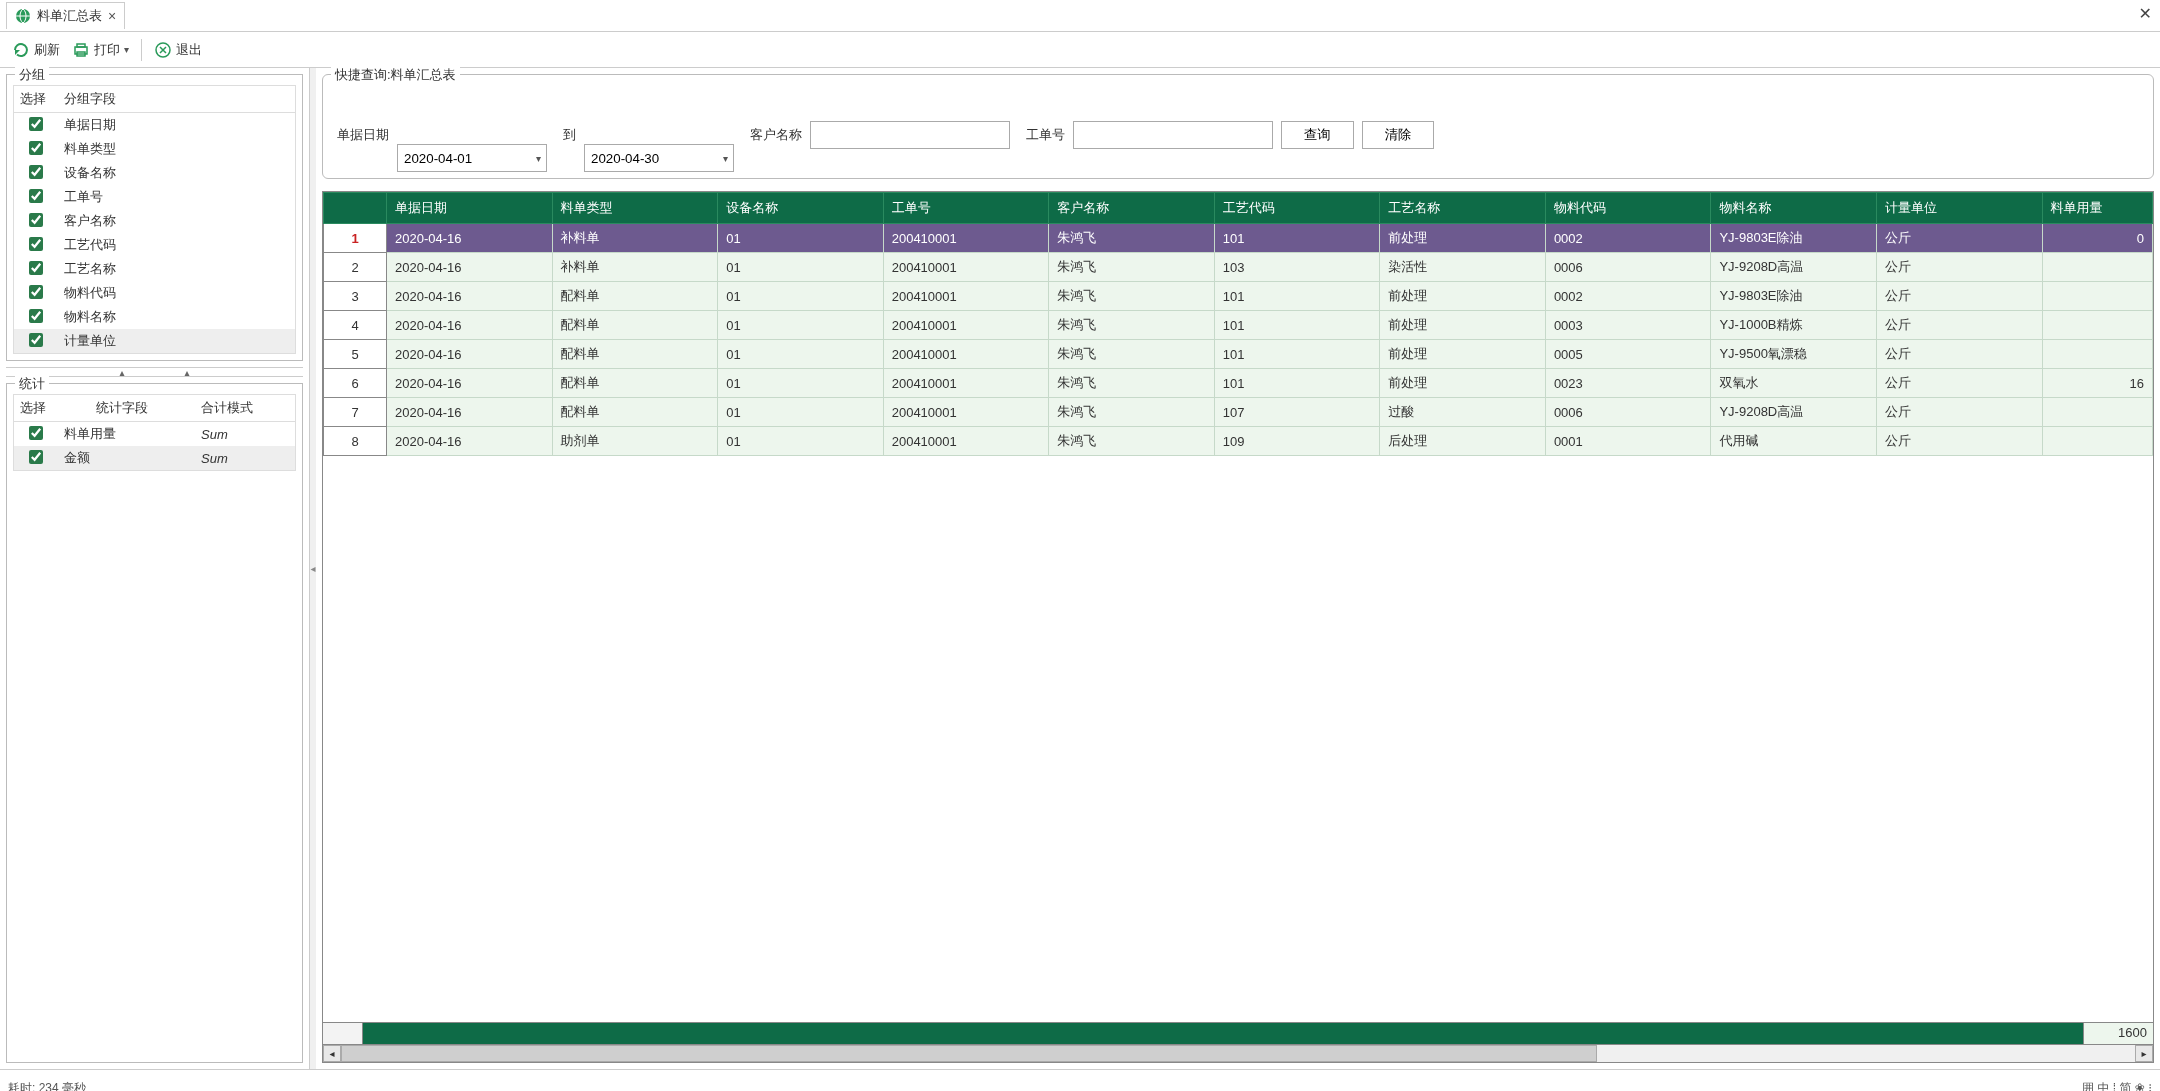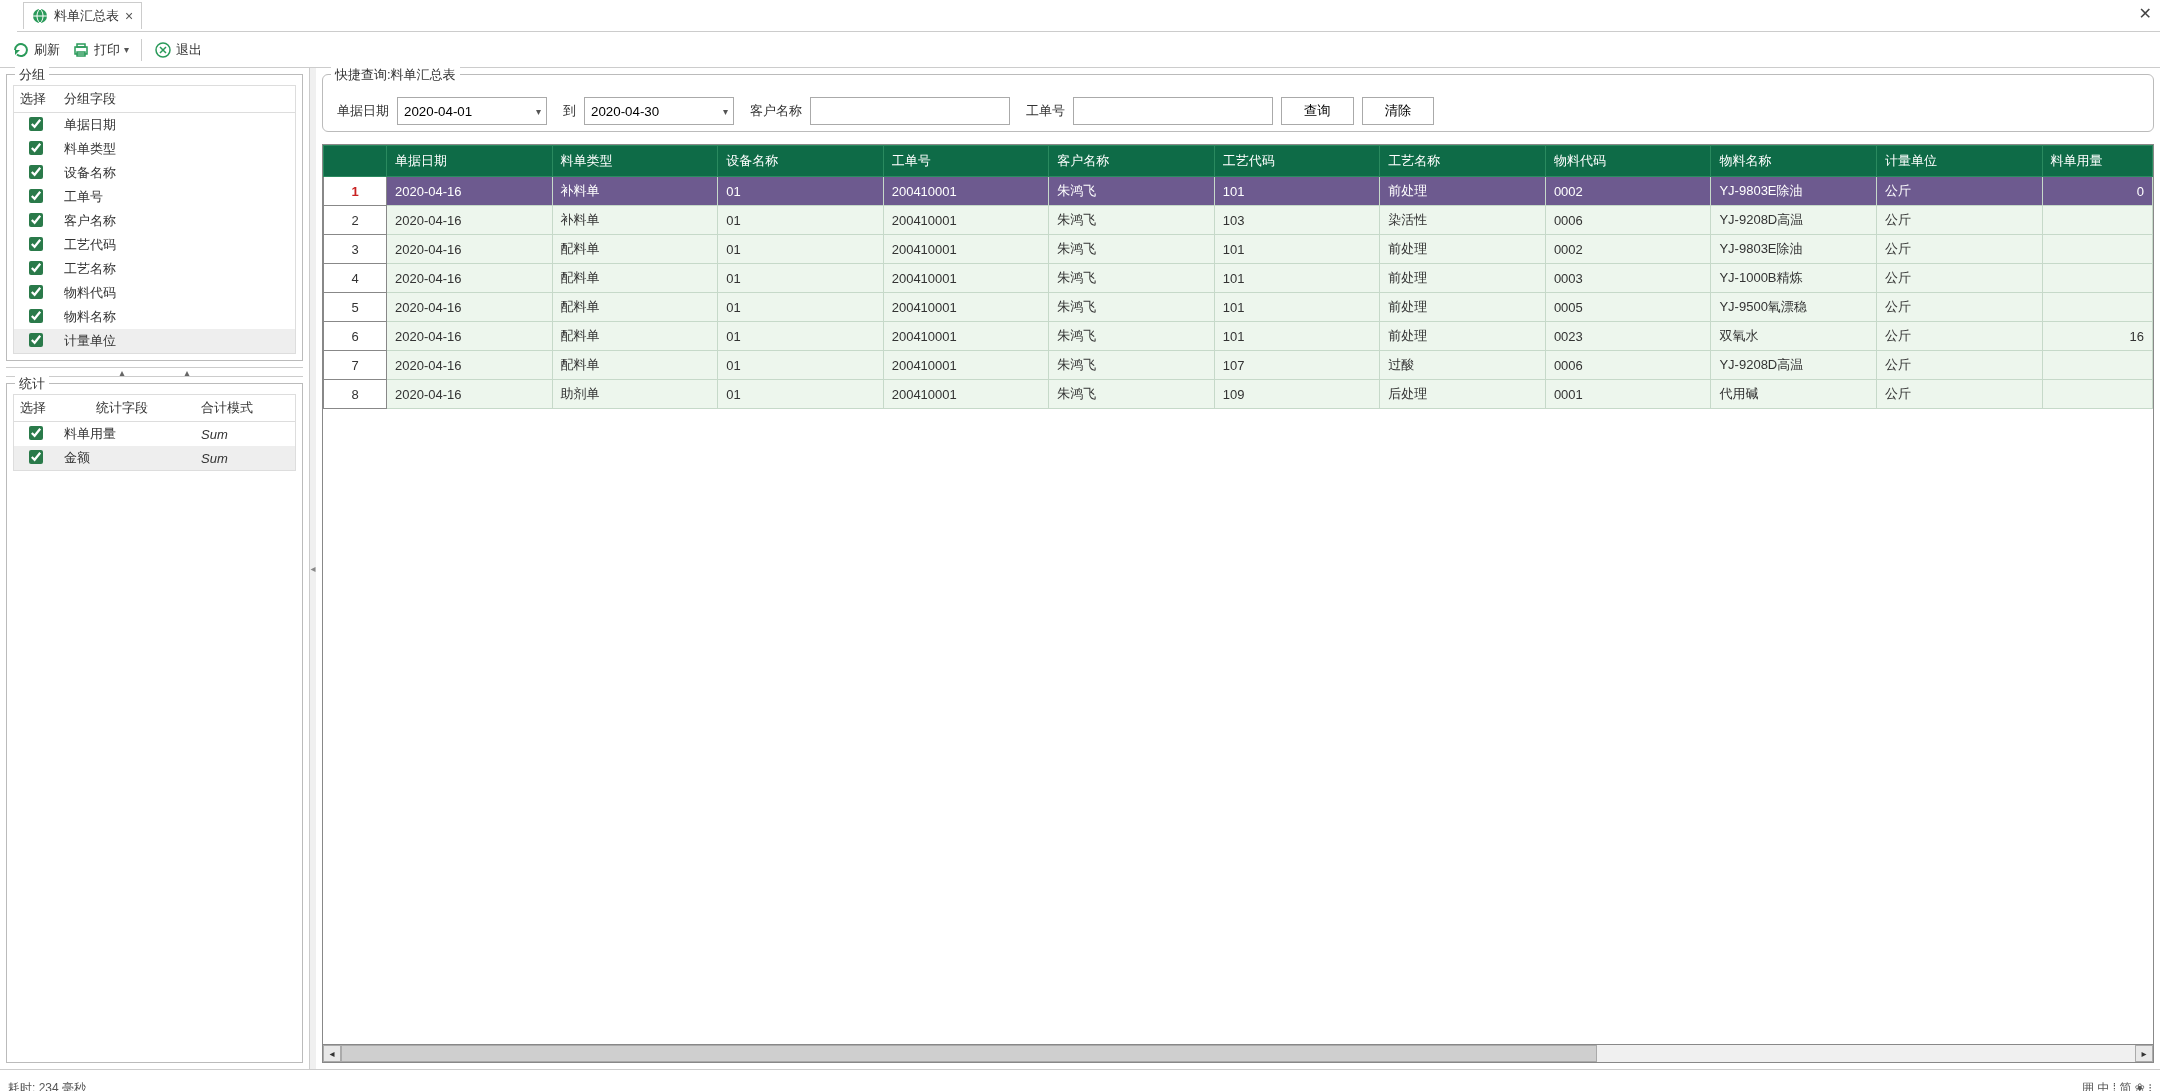--- a/index.html
+++ b/index.html
@@ -1,19 +1,19 @@
 <!DOCTYPE html>
 <html><head>
 <meta charset="utf-8">
 <style>
 * { box-sizing: border-box; margin: 0; padding: 0; }
 body { font-family: "Microsoft YaHei", Arial, sans-serif; font-size: 13px; color: #333; background: #fff; overflow: hidden; width: 2160px; height: 1091px; }
 
 
-.tab-bar { display: flex; align-items: center; height: 32px; border-bottom: 1px solid #ccc; padding-left: 6px; position: relative; margin-left: 17px; }
+.tab-bar { display: flex; align-items: center; height: 32px; border-bottom: 1px solid #ccc; padding-left: 6px; position: relative; }
 .tab { display: flex; align-items: center; gap: 6px; padding: 4px 8px; border: 1px solid #ccc; border-bottom: none; background: #fff; }
 .tab .icon { width: 16px; height: 16px; display: inline-flex; align-items: center; justify-content: center; }
 .tab-close { color: #555; cursor: pointer; font-size: 14px; }
 .window-close { position: absolute; right: 8px; top: 4px; color: #444; font-size: 16px; }
 
 
 .toolbar { display: flex; align-items: center; gap: 4px; height: 36px; padding: 4px 8px; border-bottom: 1px solid #ccc; }
 .tool-btn { display: inline-flex; align-items: center; gap: 4px; padding: 2px 4px; cursor: pointer; }
 .tool-btn .icon { width: 18px; height: 18px; display: inline-flex; align-items: center; justify-content: center; }
 .tool-sep { width: 1px; height: 22px; background: #ccc; margin: 0 4px; }
@@ -52,21 +52,21 @@
 .stat-row.highlight { background: #eee; }
 .stat-row .c1 { width: 44px; padding: 3px 6px; text-align: center; }
 .stat-row .c2 { flex: 1; padding: 3px 6px; }
 .stat-row .c3 { width: 100px; padding: 3px 6px; font-style: italic; }
 
 
 .query-panel { margin: 6px; border-radius: 6px; }
 .query-row { display: flex; align-items: center; gap: 8px; margin-top: 12px; }
 .query-row label { margin-left: 8px; }
 .date-input { width: 150px; height: 28px; border: 1px solid #aaa; padding: 2px 20px 2px 6px; position: relative; }
-.date-wrap { position: relative; display: inline-block; }
+.date-wrap { position: relative; display: inline-block; margin-top: 47px; }
 .date-wrap .dd { position: absolute; right: 6px; top: 50%; transform: translateY(-50%); font-size: 10px; color: #555; pointer-events: none; }
 .text-input { width: 200px; height: 28px; border: 1px solid #aaa; padding: 2px 6px; }
 .btn { height: 28px; padding: 0 22px; border: 1px solid #aaa; background: #fff; cursor: pointer; }
 
 
 .table-wrap { flex: 1; margin: 6px; overflow: hidden; border: 1px solid #888; position: relative; display: flex; flex-direction: column; }
 .table-scroll { overflow: auto; flex: 1; }
 table.data { border-collapse: collapse; width: 100%; table-layout: fixed; }
 table.data th { background: #0e6b47; color: #fff; font-weight: normal; text-align: left; padding: 6px 8px; border: 1px solid #2a8a5f; height: 30px; }
 table.data th.rownum-h { background: #0e6b47; width: 40px; }
@@ -405,20 +405,25 @@
                 <td>109</td>
                 <td>后处理</td>
                 <td>0001</td>
                 <td>代用碱</td>
                 <td>公斤</td>
                 <td class="num"></td>
               </tr>
             </tbody>
         </table>
       </div>
+      <div class="summary-bar">
+        <div class="summary-left"></div>
+        <div class="summary-mid"></div>
+        <div class="summary-right">1600</div>
+      </div>
       <div class="hscroll">
         <div class="arrow">◂</div>
         <div class="track">
             <div class="thumb"></div>
           </div>
         <div class="arrow">▸</div>
       </div>
     </div>
 
   </div>

